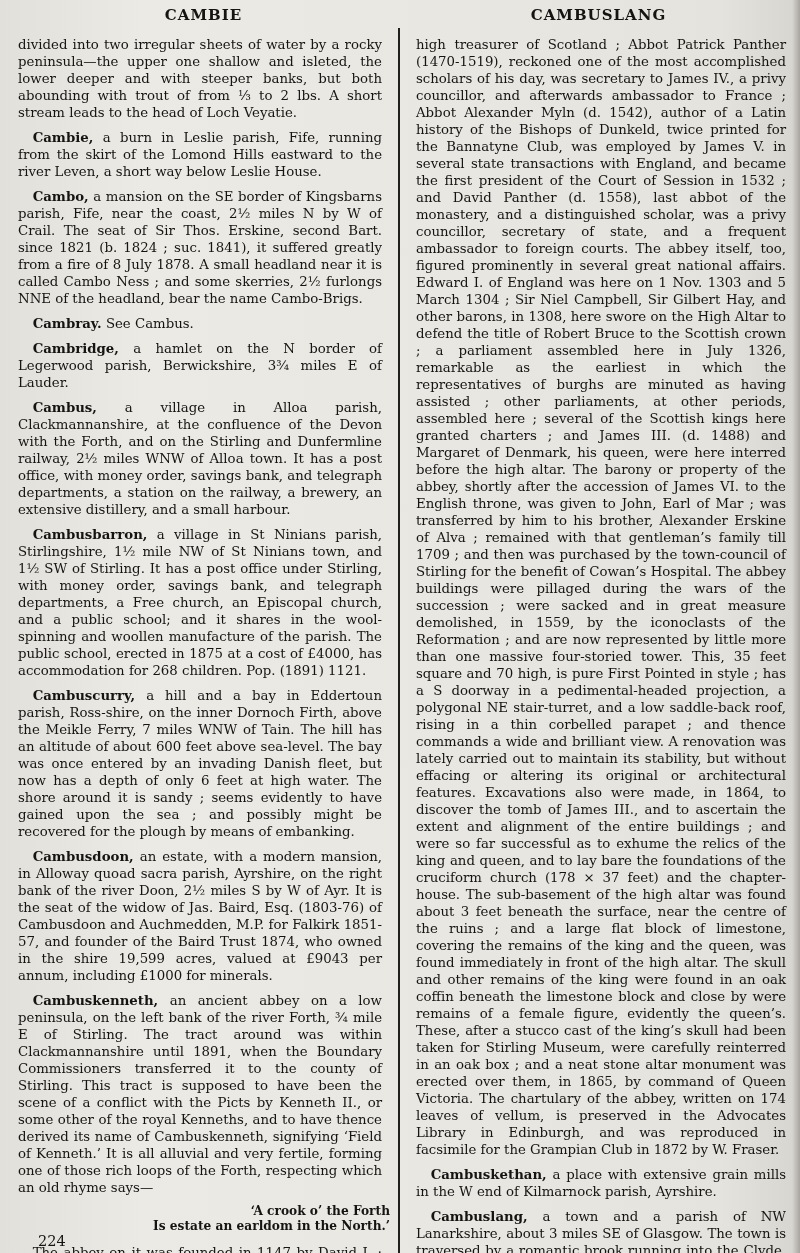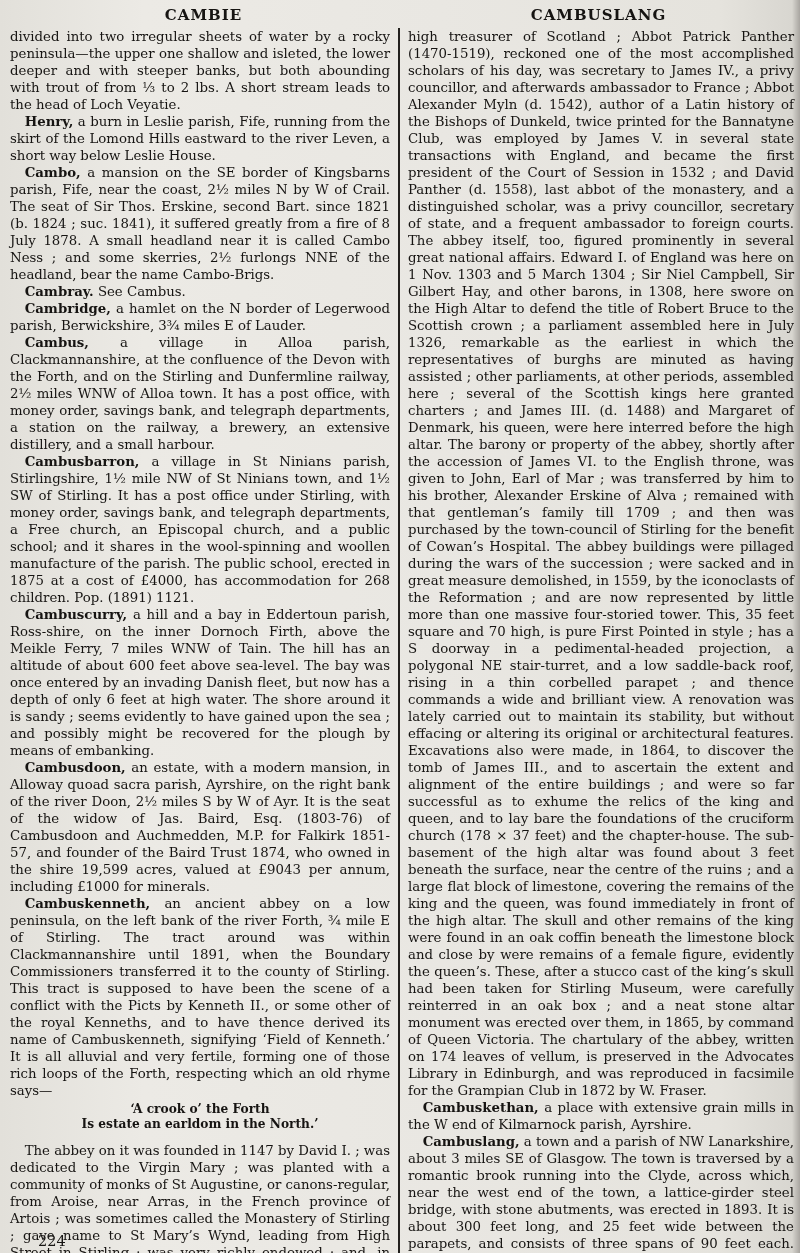--- a/index.html
+++ b/index.html
@@ -46,40 +46,41 @@
   .column.left {
     width: 392px;
     padding: 0 8px 0 4px;
   }
   .column.right {
     width: 398px;
     border-left: 2px solid #22201d;
     padding: 0 2px 0 8px;
   }
   p.para {
-    margin: 0;
+    margin: 8px;
   }
   p.entry {
     text-indent: 1.1em;
   }
   p.cont {
     text-indent: 0;
   }
   .lead {
     font-weight: bold;
   }
   .verse {
     margin: 3px 0 10px 0;
     text-align: center;
     font-weight: bold;
     font-size: 12.2px;
     line-height: 15px;
   }
   .verse div {
     white-space: nowrap;
+    text-align: right;
   }
   .page-number {
     position: absolute;
     left: 38px;
     bottom: 4px;
     font-weight: normal;
     font-size: 14.5px;
   }
 </style>
 </head>
@@ -89,21 +90,21 @@
 
   <div class="running-heads">
     <div class="col-head">CAMBIE</div>
     <div class="col-head">CAMBUSLANG</div>
   </div>
 
   <div class="columns">
 
     <div class="column left">
       <p class="para cont"><span>divided into two irregular sheets of water by a rocky peninsula—the upper one shallow and isleted, the lower deeper and with steeper banks, but both abounding with trout of from ⅓ to 2 lbs.  A short stream leads to the head of Loch Veyatie.</span></p>
-      <p class="para entry"><span class="lead">Henry,</span> <span>a burn in Leslie parish, Fife, running from the skirt of the Lomond Hills eastward to the river Leven, a short way below Leslie House.</span></p>
+      <p class="para entry"><span class="lead">Cambie,</span> <span>a burn in Leslie parish, Fife, running from the skirt of the Lomond Hills eastward to the river Leven, a short way below Leslie House.</span></p>
       <p class="para entry"><span class="lead">Cambo,</span> <span>a mansion on the SE border of Kingsbarns parish, Fife, near the coast, 2½ miles N by W of Crail. The seat of Sir Thos. Erskine, second Bart. since 1821 (b. 1824 ; suc. 1841), it suffered greatly from a fire of 8 July 1878.  A small headland near it is called Cambo Ness ; and some skerries, 2½ furlongs NNE of the headland, bear the name Cambo-Brigs.</span></p>
       <p class="para entry"><span class="lead">Cambray.</span> <span>See Cambus.</span></p>
       <p class="para entry"><span class="lead">Cambridge,</span> <span>a hamlet on the N border of Legerwood parish, Berwickshire, 3¾ miles E of Lauder.</span></p>
       <p class="para entry"><span class="lead">Cambus,</span> <span>a village in Alloa parish, Clackmannanshire, at the confluence of the Devon with the Forth, and on the Stirling and Dunfermline railway, 2½ miles WNW of Alloa town.  It has a post office, with money order, savings bank, and telegraph departments, a station on the railway, a brewery, an extensive distillery, and a small harbour.</span></p>
       <p class="para entry"><span class="lead">Cambusbarron,</span> <span>a village in St Ninians parish, Stirlingshire, 1½ mile NW of St Ninians town, and 1½ SW of Stirling.  It has a post office under Stirling, with money order, savings bank, and telegraph departments, a Free church, an Episcopal church, and a public school; and it shares in the wool-spinning and woollen manufacture of the parish.  The public school, erected in 1875 at a cost of £4000, has accommodation for 268 children.  Pop. (1891) 1121.</span></p>
       <p class="para entry"><span class="lead">Cambuscurry,</span> <span>a hill and a bay in Eddertoun parish, Ross-shire, on the inner Dornoch Firth, above the Meikle Ferry, 7 miles WNW of Tain.  The hill has an altitude of about 600 feet above sea-level.  The bay was once entered by an invading Danish fleet, but now has a depth of only 6 feet at high water.  The shore around it is sandy ; seems evidently to have gained upon the sea ; and possibly might be recovered for the plough by means of embanking.</span></p>
       <p class="para entry"><span class="lead">Cambusdoon,</span> <span>an estate, with a modern mansion, in Alloway quoad sacra parish, Ayrshire, on the right bank of the river Doon, 2½ miles S by W of Ayr.  It is the seat of the widow of Jas. Baird, Esq. (1803-76) of Cambusdoon and Auchmedden, M.P. for Falkirk 1851-57, and founder of the Baird Trust 1874, who owned in the shire 19,599 acres, valued at £9043 per annum, including £1000 for minerals.</span></p>
       <p class="para entry"><span class="lead">Cambuskenneth,</span> <span>an ancient abbey on a low peninsula, on the left bank of the river Forth, ¾ mile E of Stirling. The tract around was within Clackmannanshire until 1891, when the Boundary Commissioners transferred it to the county of Stirling.  This tract is supposed to have been the scene of a conflict with the Picts by Kenneth II., or some other of the royal Kenneths, and to have thence derived its name of Cambuskenneth, signifying ‘Field of Kenneth.’   It is all alluvial and very fertile, forming one of those rich loops of the Forth, respecting which an old rhyme says—</span></p>
       <div class="verse">
         <div>‘A crook o’ the Forth</div>

